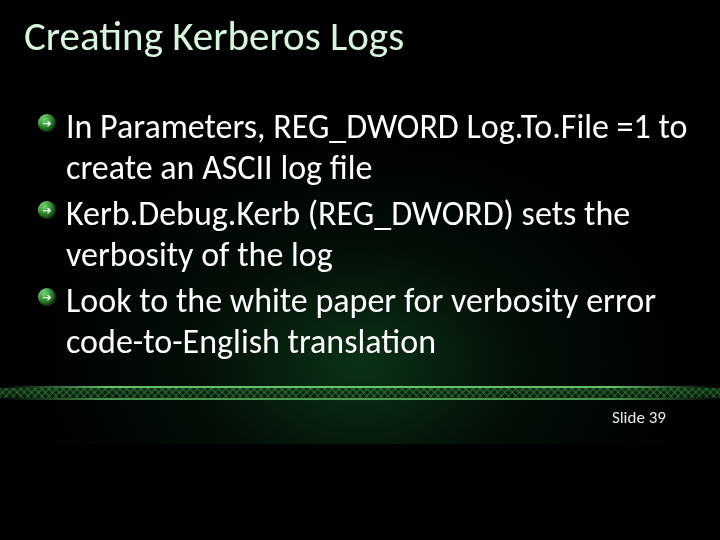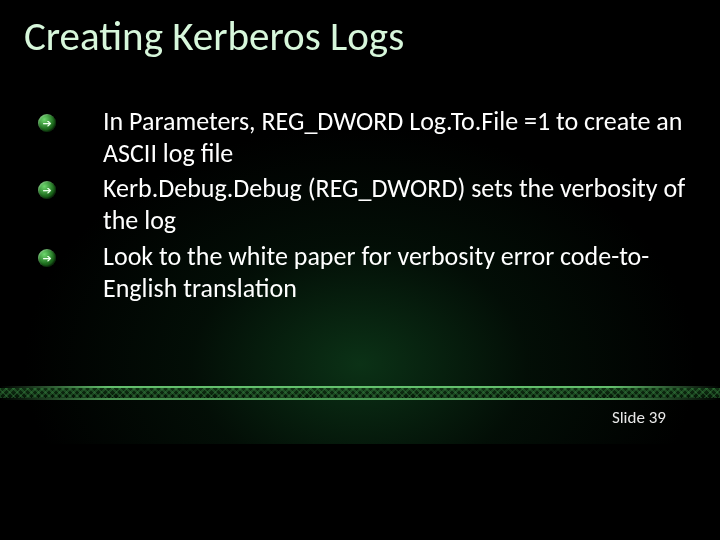--- a/index.html
+++ b/index.html
@@ -62,24 +62,23 @@
     top: 50%;
     left: 50%;
     transform: translate(-50%, -50%);
     font-size: 11px;
     color: #eaffea;
     line-height: 1;
   }
   .bullet-text {
     flex: 1 1 auto;
     color: #ffffff;
-    font-size: 26px;
+    font-size: 34px;
     line-height: 1.22;
     font-weight: 400;
-    margin-left: 37px;
   }
   .footer-band {
     position: absolute;
     left: 0;
     right: 0;
     bottom: 44px;
     height: 14px;
   }
   .footer-band .line-top {
     height: 2px;
@@ -120,21 +119,21 @@
           <div class="arrow">➔</div>
       </div>
       <div class="bullet-text">In Parameters, REG_DWORD Log.To.File =1 to create an ASCII log file</div>
     </div>
 
     <div class="bullet-row">
       <div class="bullet-icon">
         <div class="disc"></div>
           <div class="arrow">➔</div>
       </div>
-      <div class="bullet-text">Kerb.Debug.Debug (REG_DWORD) sets the verbosity of the log</div>
+      <div class="bullet-text">Kerb.Debug.Kerb (REG_DWORD) sets the verbosity of the log</div>
     </div>
 
     <div class="bullet-row">
       <div class="bullet-icon">
         <div class="disc"></div>
           <div class="arrow">➔</div>
       </div>
       <div class="bullet-text">Look to the white paper for verbosity error code-to-English translation</div>
     </div>
 

